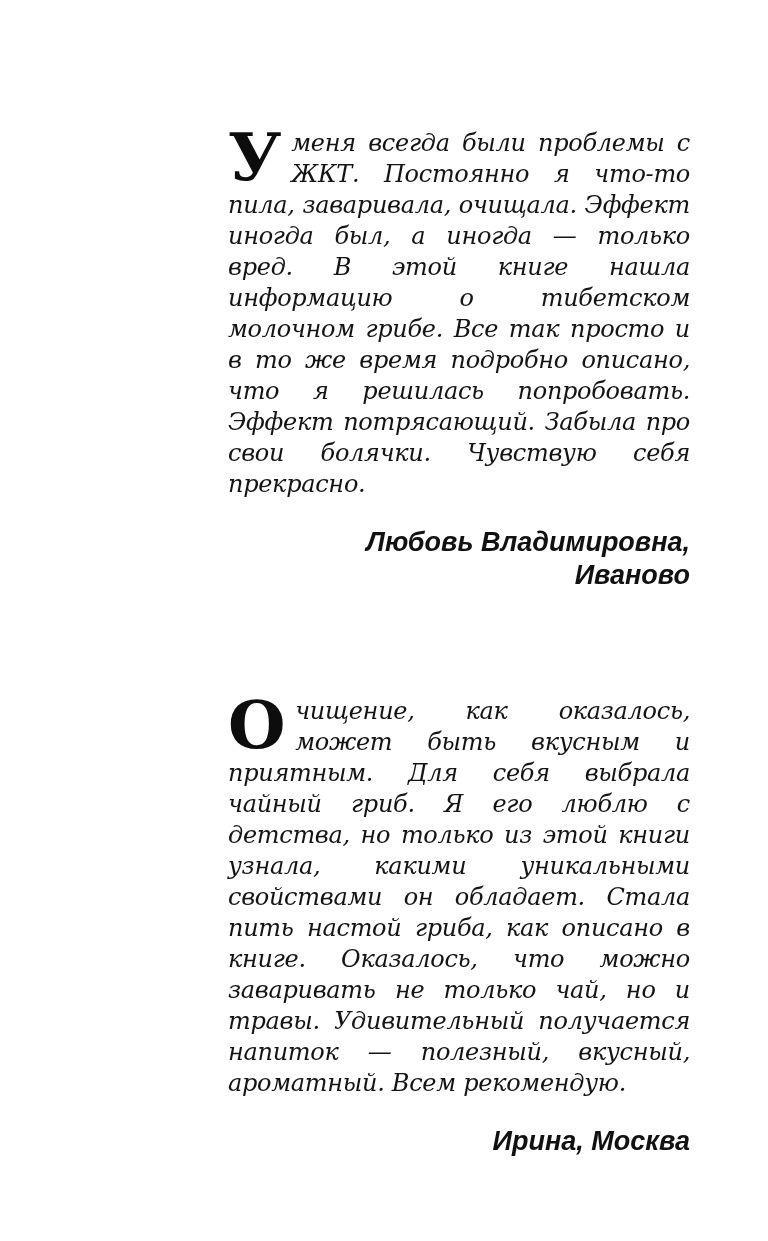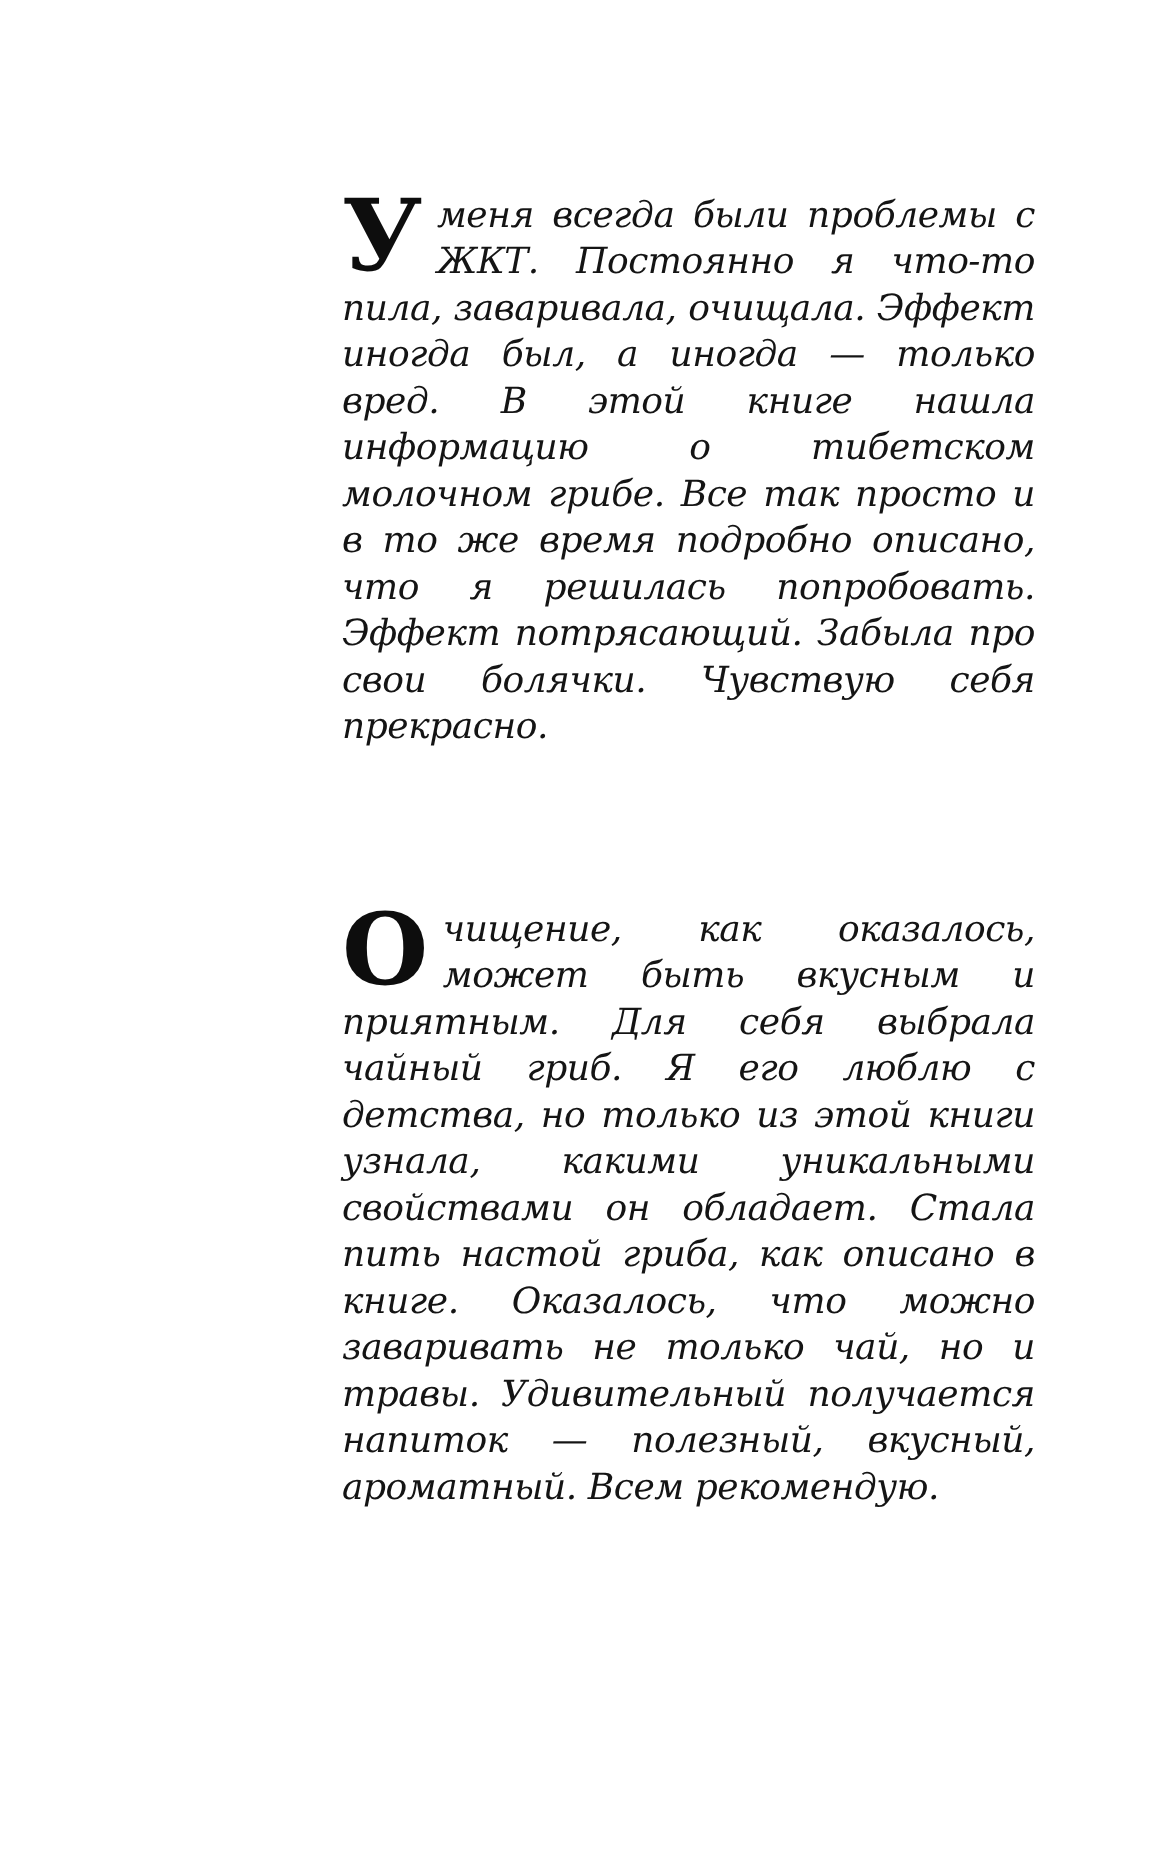--- a/index.html
+++ b/index.html
@@ -54,20 +54,27 @@
   .testimonial.second { margin-top: 104px; }
 </style>
 </head>
 <body>
 
 <div class="page">
   <div class="column">
 
     <section class="testimonial first">
       <p class="testimonial-body"><span class="dropcap">У</span><span>меня всегда были проблемы с ЖКТ. Постоянно я что-то пила, заваривала, очищала. Эффект иногда был, а иногда — только вред. В этой книге нашла информацию о тибетском молочном грибе. Все так просто и в то же время подробно описано, что я решилась попробовать. Эффект потрясающий. Забыла про свои болячки. Чувствую себя прекрасно.</span></p>
+      <div class="signature">
+        <div>Любовь Владимировна,</div>
+        <div>Иваново</div>
+      </div>
     </section>
 
     <section class="testimonial second">
       <p class="testimonial-body"><span class="dropcap">О</span><span>чищение, как оказалось, может быть вкусным и приятным. Для себя выбрала чайный гриб. Я его люблю с детства, но только из этой книги узнала, какими уникальными свойствами он обладает. Стала пить настой гриба, как описано в книге. Оказалось, что можно заваривать не только чай, но и травы. Удивительный получается напиток — полезный, вкусный, ароматный. Всем рекомендую.</span></p>
+      <div class="signature">
+        <div>Ирина, Москва</div>
+      </div>
     </section>
 
   </div>
 </div>
 
 </body></html>

